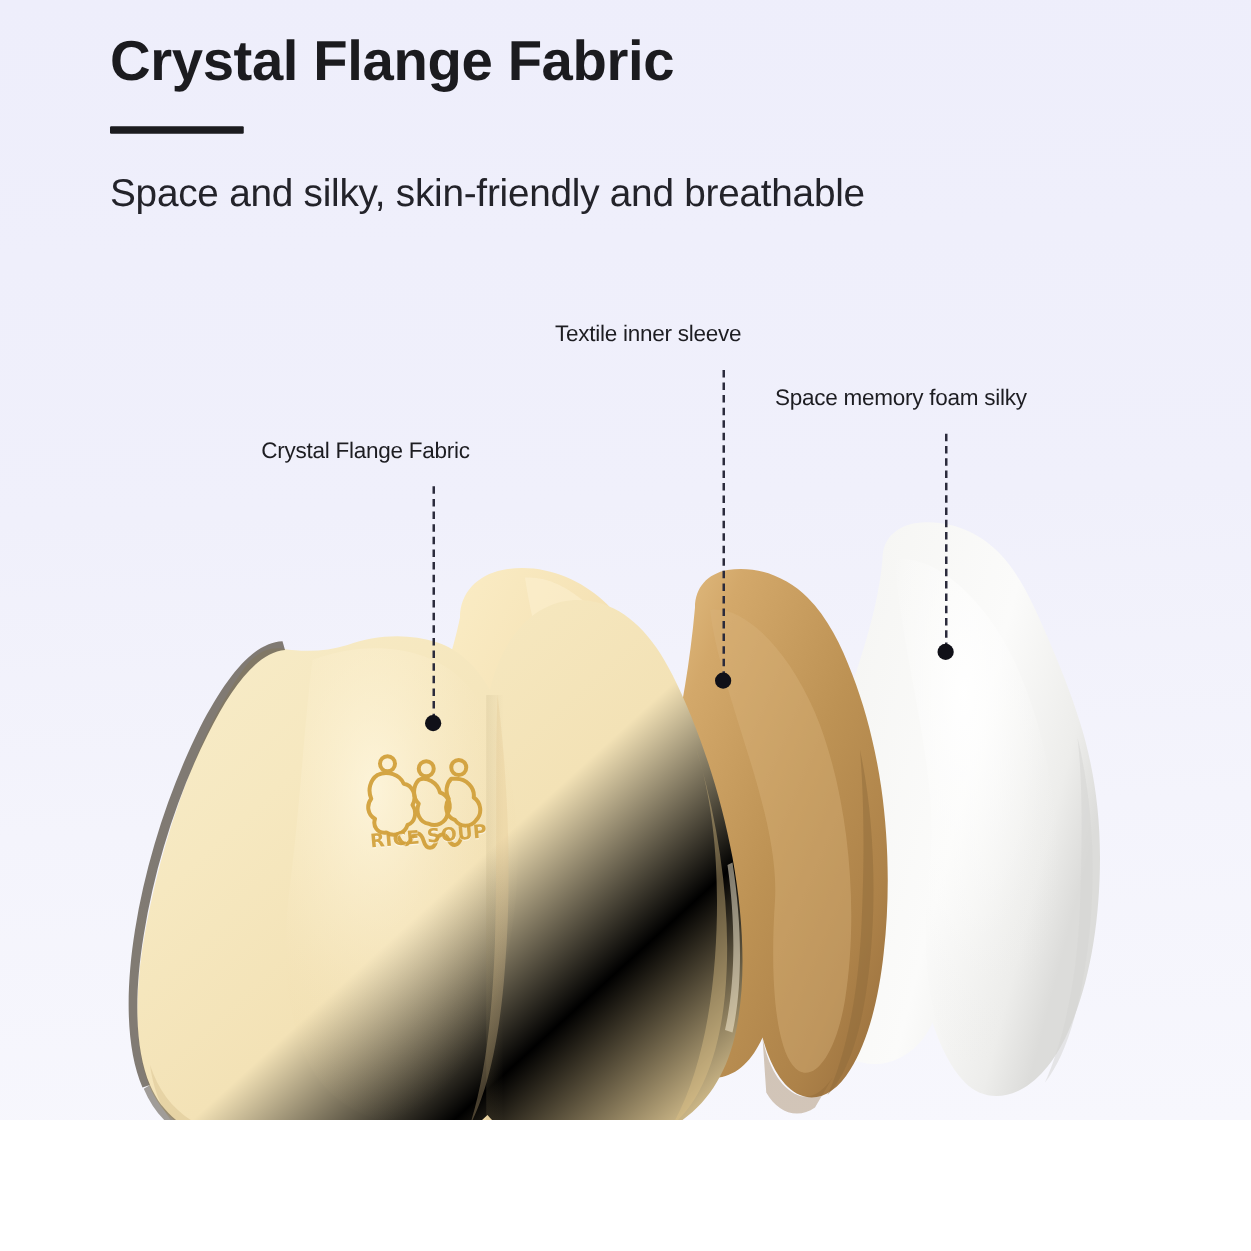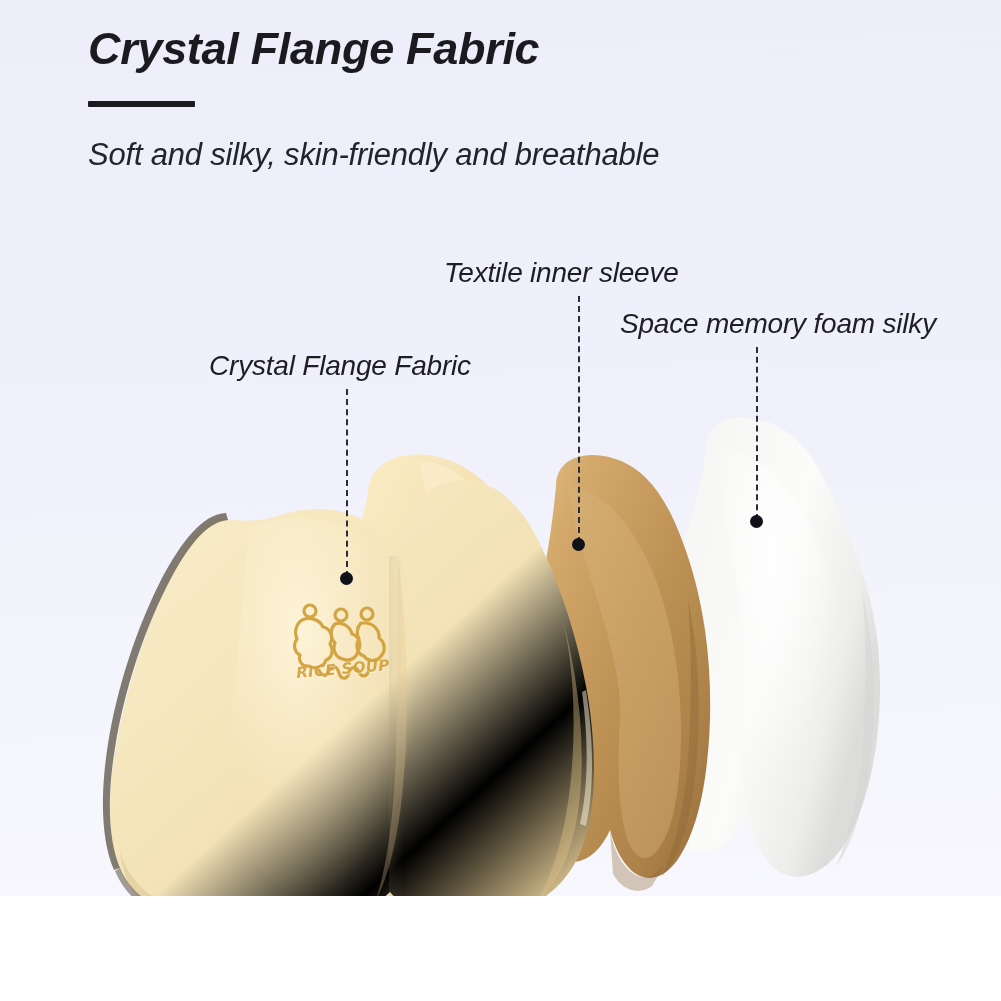--- a/index.html
+++ b/index.html
@@ -7,21 +7,20 @@
   html, body {
     width:1001px; height:1001px;
     font-family:"Liberation Sans", sans-serif;
     overflow:hidden;
   }
   #stage {
     position:relative;
     width:1001px; height:896px;
     background:linear-gradient(178deg,#eeeefb 0%, #f0f0fb 45%, #f4f4fc 72%, #f7f7fd 100%);
     overflow:hidden;
-    font-style:italic;
   }
 
   
   #header { position:absolute; left:88px; top:22px; width:880px; }
   #page-title {
     font-size:45px; font-weight:700; color:#1b1b1f;
     letter-spacing:-0.3px; line-height:1.18; white-space:nowrap;
   }
   #title-rule {
     margin-top:26px; width:107px; height:6px;
@@ -34,21 +33,21 @@
 
   
   #product-figure {
     position:absolute; left:0; top:0; width:1001px; height:1001px;
   }
   #product-svg { display:block; width:1001px; height:1001px; }
 
   
   .callout-label {
     position:absolute;
-    font-size:28px; font-weight:400; color:#1d1d22;
+    font-size:18px; font-weight:400; color:#1d1d22;
     letter-spacing:-0.2px; white-space:nowrap;
   }
   #label-crystal-flange-fabric { left:209px; top:350px; }
   #label-textile-inner-sleeve  { left:444px; top:257px; }
   #label-space-memory-foam-liner { left:620px; top:308px; }
 
   
   .leader-line {
     position:absolute; width:0;
     border-left:2px dashed #2b2b3c;
@@ -84,21 +83,21 @@
   }
 </style>
 </head>
 <body>
 
 <div id="stage">
 
   <div id="header">
     <div id="page-title">Crystal Flange Fabric</div>
     <div id="title-rule"></div>
-    <div id="page-subtitle">Soft and silky, skin-friendly and breathable</div>
+    <div id="page-subtitle">Space and silky, skin-friendly and breathable</div>
   </div>
 
   <div id="product-figure">
     <svg id="product-svg" viewBox="0 0 1001 1001" xmlns="http://www.w3.org/2000/svg">
       <defs>
 
         <linearGradient id="gradFoam" x1="0" y1="0" x2="1" y2="0.5">
           <stop offset="0%" stop-color="#e8e8e6"></stop>
           <stop offset="22%" stop-color="#f6f6f4"></stop>
           <stop offset="62%" stop-color="#fbfbfa"></stop>

